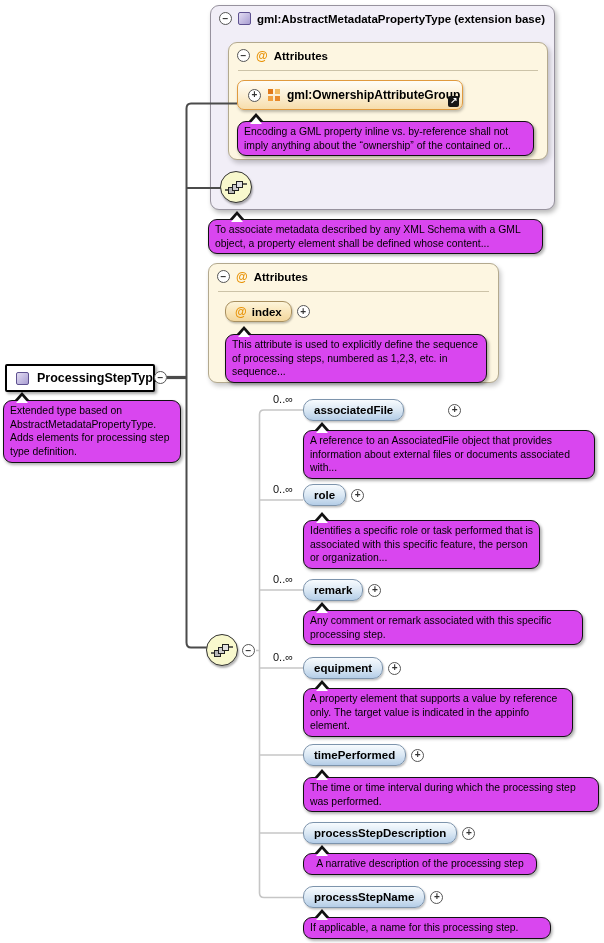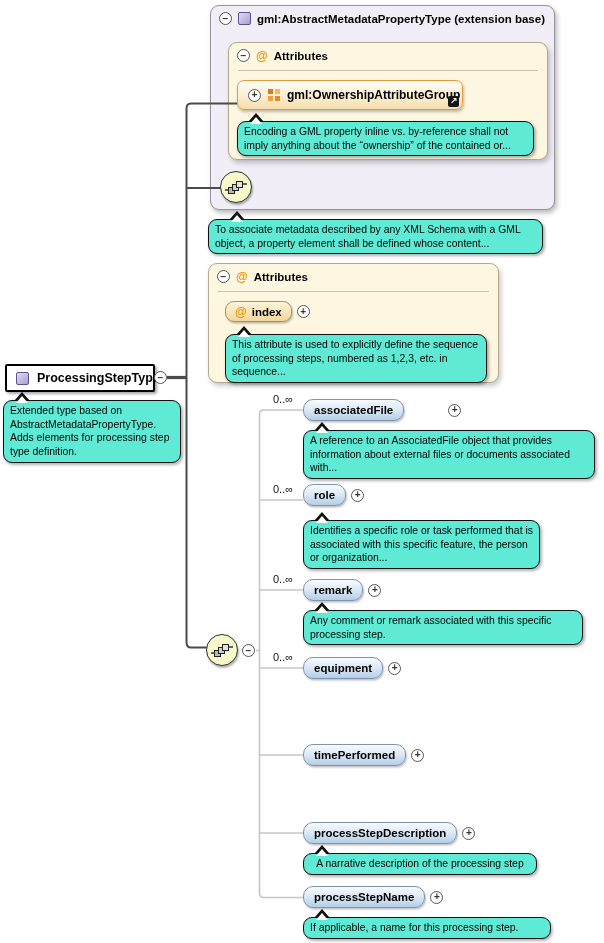--- a/index.html
+++ b/index.html
@@ -42,21 +42,21 @@
        border:1.2px solid #a89060;border-radius:9px;font-weight:bold;font-size:11.5px;
        box-shadow:1px 1.5px 2px rgba(0,0,0,.25);white-space:nowrap;}
   .ag-icon{flex:none;display:block;}
 
   
   .type-box{position:absolute;left:5px;top:364px;width:150px;height:28px;box-sizing:border-box;background:#fff;
        border:2px solid #000;border-radius:2px;display:flex;align-items:center;gap:8px;padding:0 9px;
        font-weight:bold;font-size:12.5px;box-shadow:2px 2px 3px rgba(0,0,0,.35);z-index:10;white-space:nowrap;}
 
   
-  .callout{position:absolute;background:#5eead4;border:1.3px solid #111;border-radius:9px;padding:3px 6px;
+  .callout{position:absolute;background:#d946ef;border:1.3px solid #111;border-radius:9px;padding:3px 6px;
        font-size:10.4px;line-height:1.32;box-shadow:1.5px 2px 3px rgba(0,0,0,.3);z-index:10;box-sizing:border-box;}
   .callout::before{content:"";position:absolute;top:-9px;left:10px;border-left:8px solid transparent;border-right:8px solid transparent;border-bottom:9px solid #111;}
   .callout::after{content:"";position:absolute;top:-5.5px;left:12px;border-left:6px solid transparent;border-right:6px solid transparent;border-bottom:7px solid #fff;}
   .callout.p22::before{left:20px;} .callout.p22::after{left:22px;}
 
   .occurs{position:absolute;font-size:11px;color:#111;z-index:10;white-space:nowrap;}
 
   svg.wires{position:absolute;left:0;top:0;z-index:5;pointer-events:none;}
 </style>
 </head>
@@ -162,25 +162,27 @@
     <span class="badge-el">remark</span>
     <span class="cir">+</span>
   </div>
   <div class="callout" style="left:303px;top:610px;width:280px;">Any comment or remark associated with this specific processing step.</div>
 
   <span class="occurs" style="left:273px;top:651px;">0..∞</span>
   <div class="row-el" style="left:303px;top:657px;">
     <span class="badge-el">equipment</span>
     <span class="cir">+</span>
   </div>
+  <div class="callout" style="left:303px;top:688px;width:270px;">A property element that supports a value by reference only. The target value is indicated in the appinfo element.</div>
 
   <div class="row-el" style="left:303px;top:744px;">
     <span class="badge-el">timePerformed</span>
     <span class="cir">+</span>
   </div>
+  <div class="callout" style="left:303px;top:777px;width:296px;">The time or time interval during which the processing step was performed.</div>
 
   <div class="row-el" style="left:303px;top:822px;">
     <span class="badge-el">processStepDescription</span>
     <span class="cir">+</span>
   </div>
   <div class="callout" style="left:303px;top:853px;width:234px;text-align:center;">A narrative description of the processing step</div>
 
   <div class="row-el" style="left:303px;top:886px;">
     <span class="badge-el">processStepName</span>
     <span class="cir">+</span>

